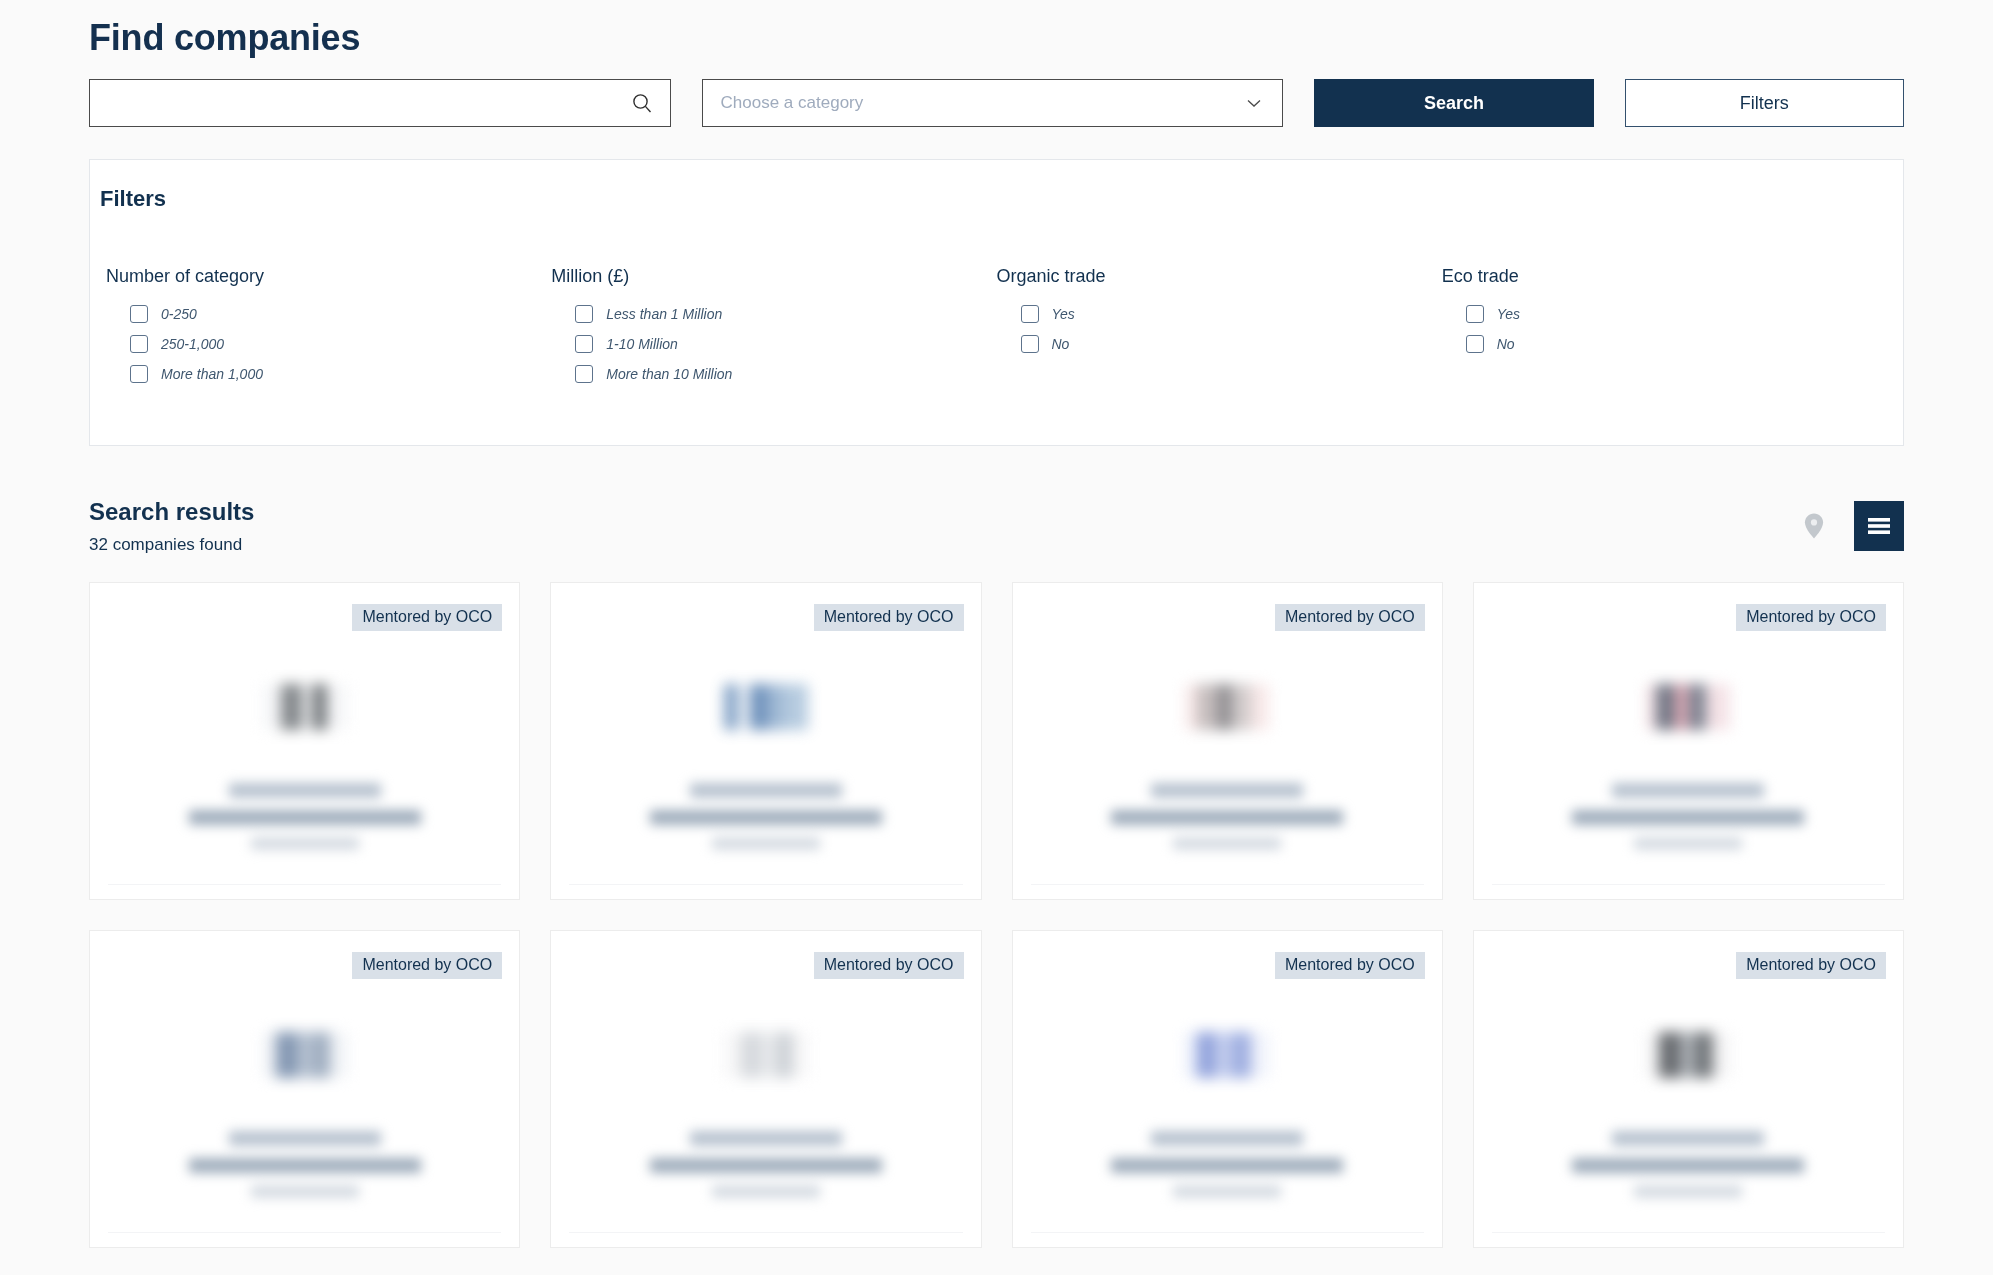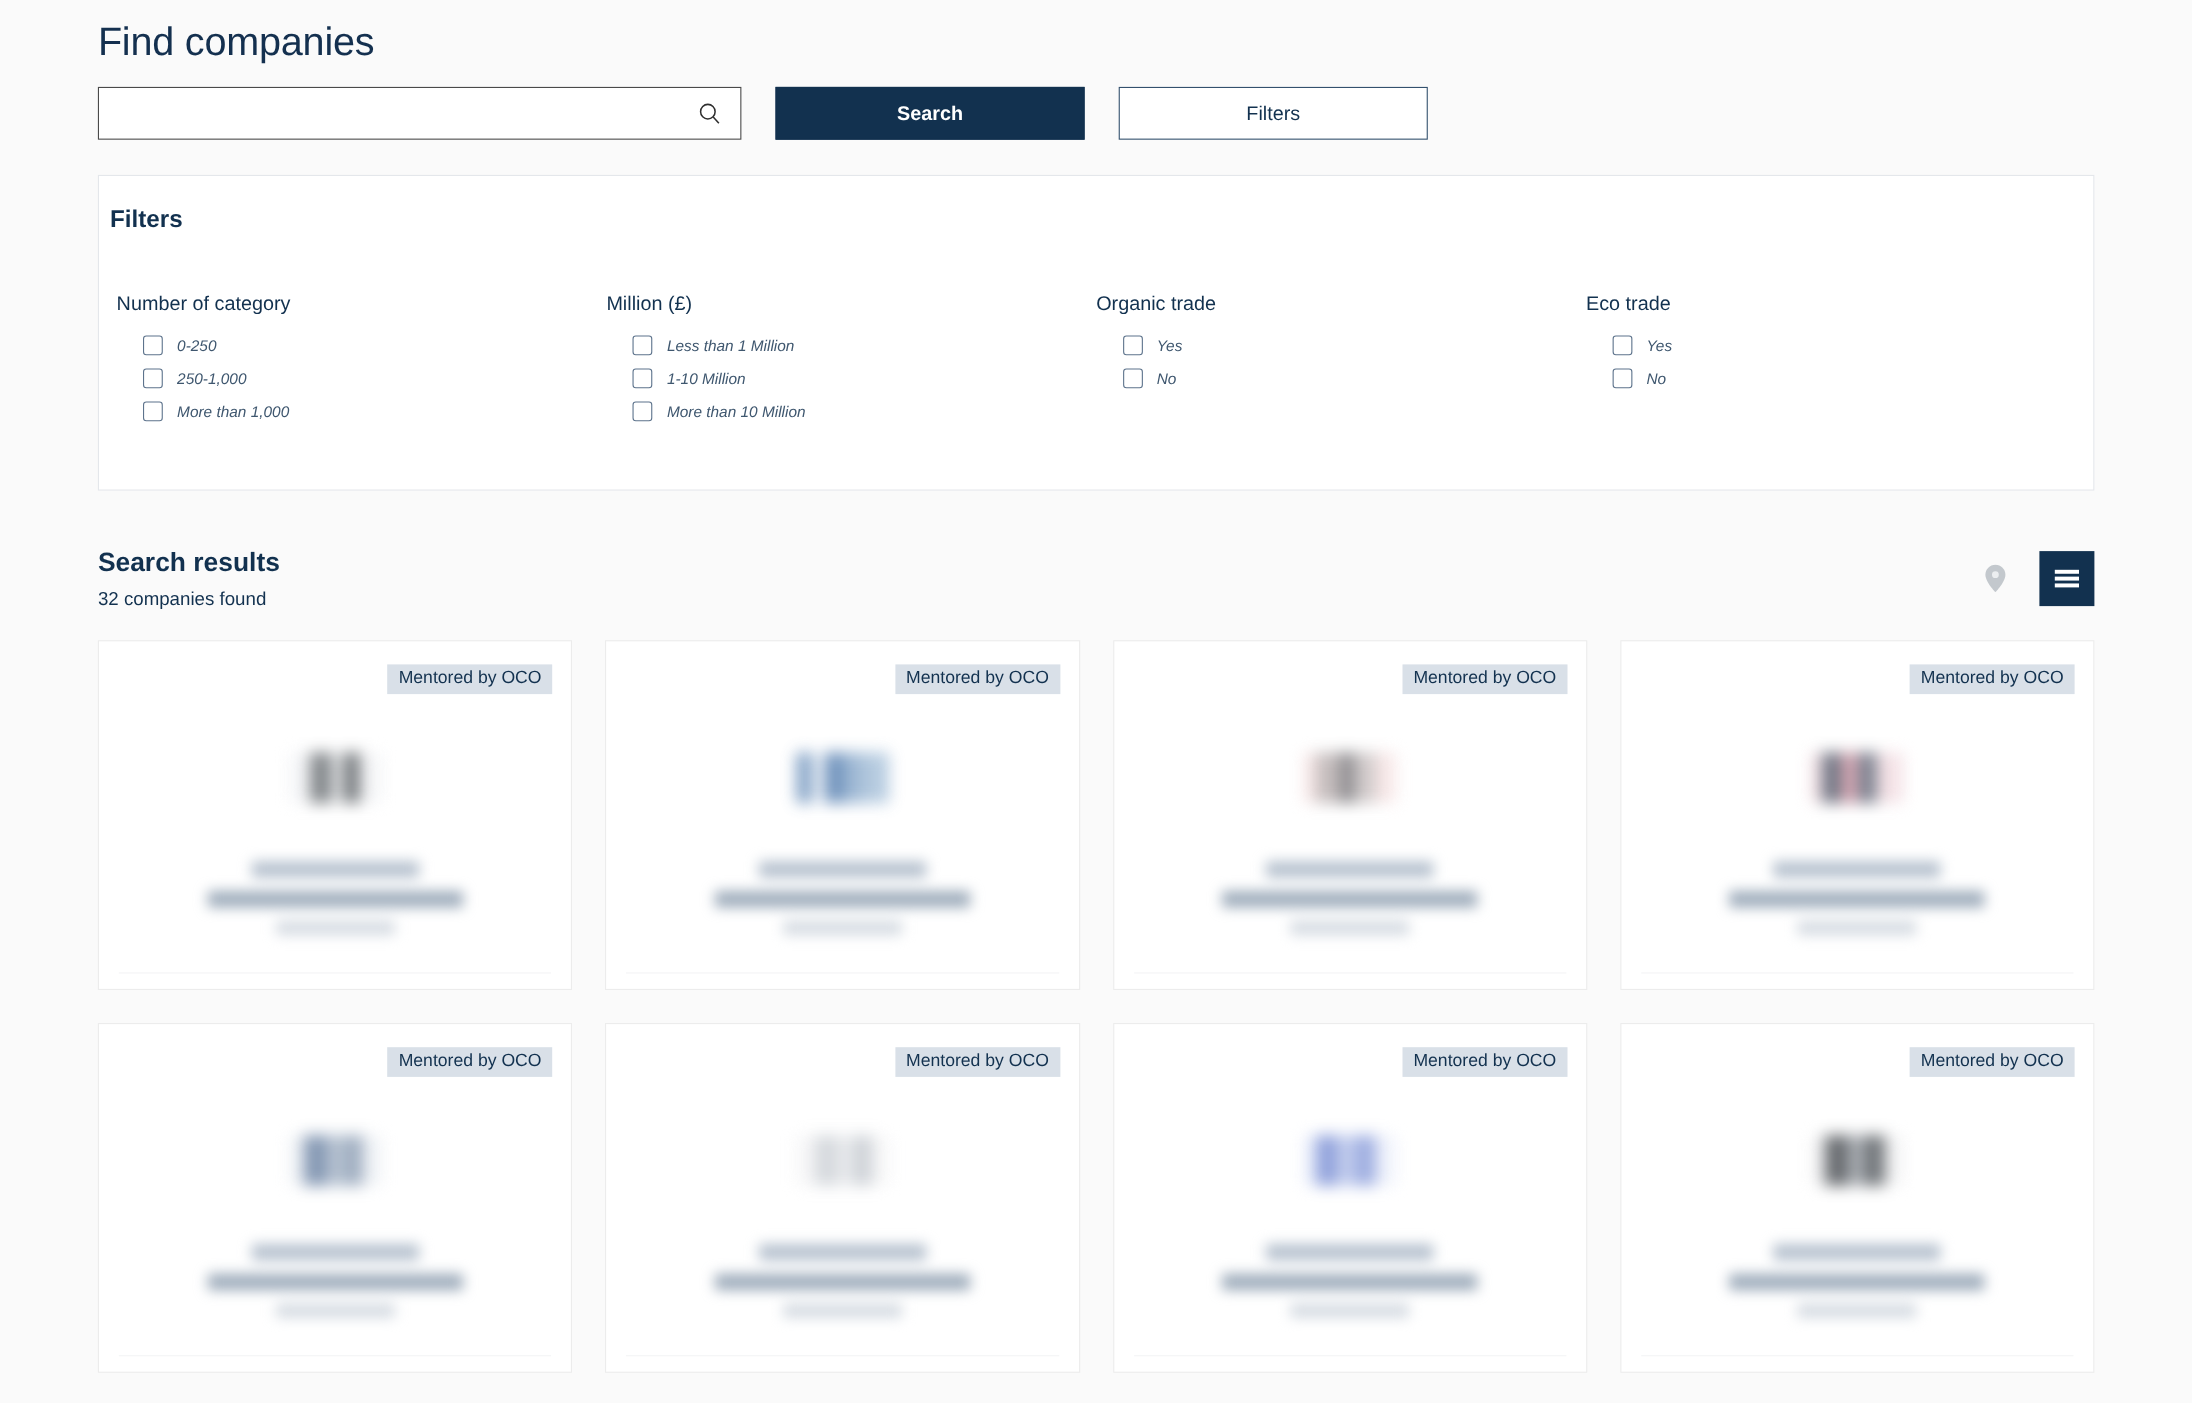--- a/index.html
+++ b/index.html
@@ -11,21 +11,21 @@
     font-family: "Liberation Sans", sans-serif;
     color: #12263f;
     overflow: hidden;
   }
 
   .page { padding: 0 89px; }
 
   
   .page-title {
     font-size: 36px;
-    font-weight: normal;
+    font-weight: bold;
     color: #14304f;
     letter-spacing: -0.2px;
     padding-top: 17px;
     padding-bottom: 20px;
   }
 
   
   .searchbar {
     display: flex;
     align-items: stretch;
@@ -335,20 +335,28 @@
     <div class="search-field">
       <input type="text" value="" placeholder="" style="">
       <span class="search-icon-wrap">
         <svg width="24" height="24" viewBox="0 0 24 24" fill="none" stroke="#2f2f2f" stroke-width="1.4">
           <circle cx="10.5" cy="10.5" r="6.6"></circle>
           <line x1="15.4" y1="15.4" x2="20.5" y2="21"></line>
         </svg>
       </span>
     </div>
 
+    <div class="category-select">
+      <span class="category-placeholder">Choose a category</span>
+      <span class="chevron-wrap">
+        <svg width="20" height="20" viewBox="0 0 20 20" fill="none" stroke="#4a4a4a" stroke-width="1.3">
+          <polyline points="4,7.5 10,13 16,7.5"></polyline>
+        </svg>
+      </span>
+    </div>
 
     <button class="btn-search">Search</button>
 
     <button class="btn-filters">Filters</button>
   </div>
 
   <div class="filters-panel">
 
     <div class="filters-panel-head">
       <div class="filters-head-left">

